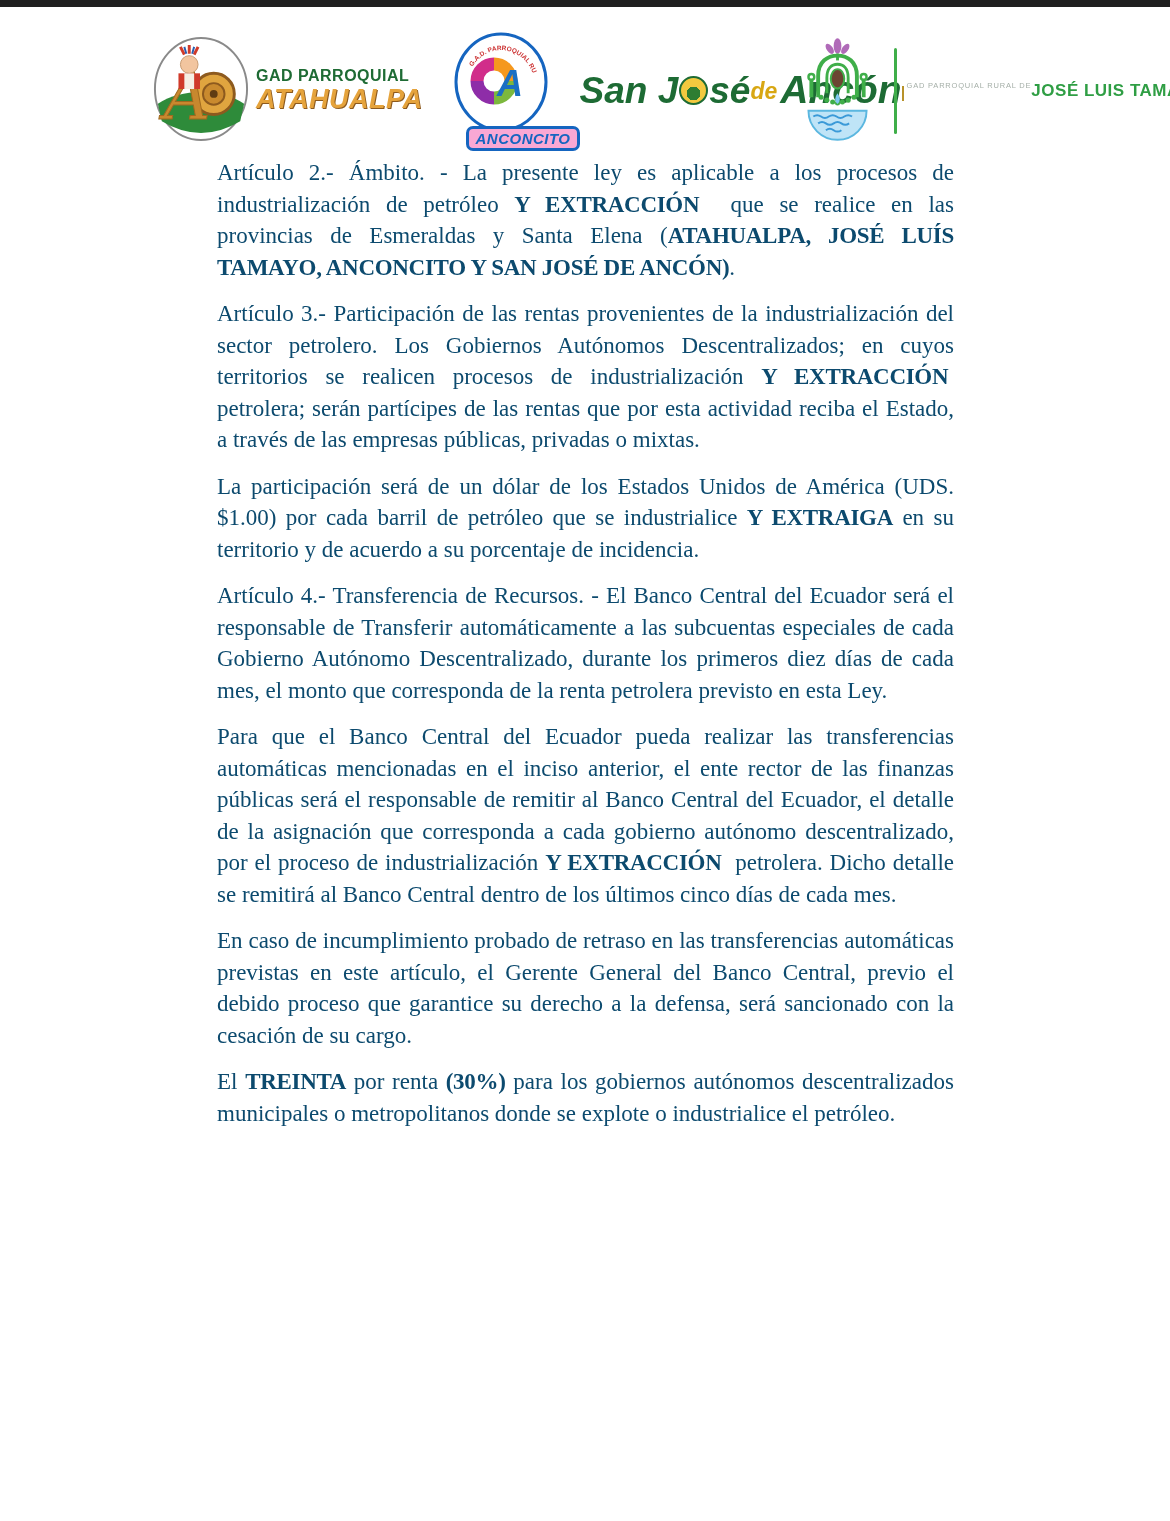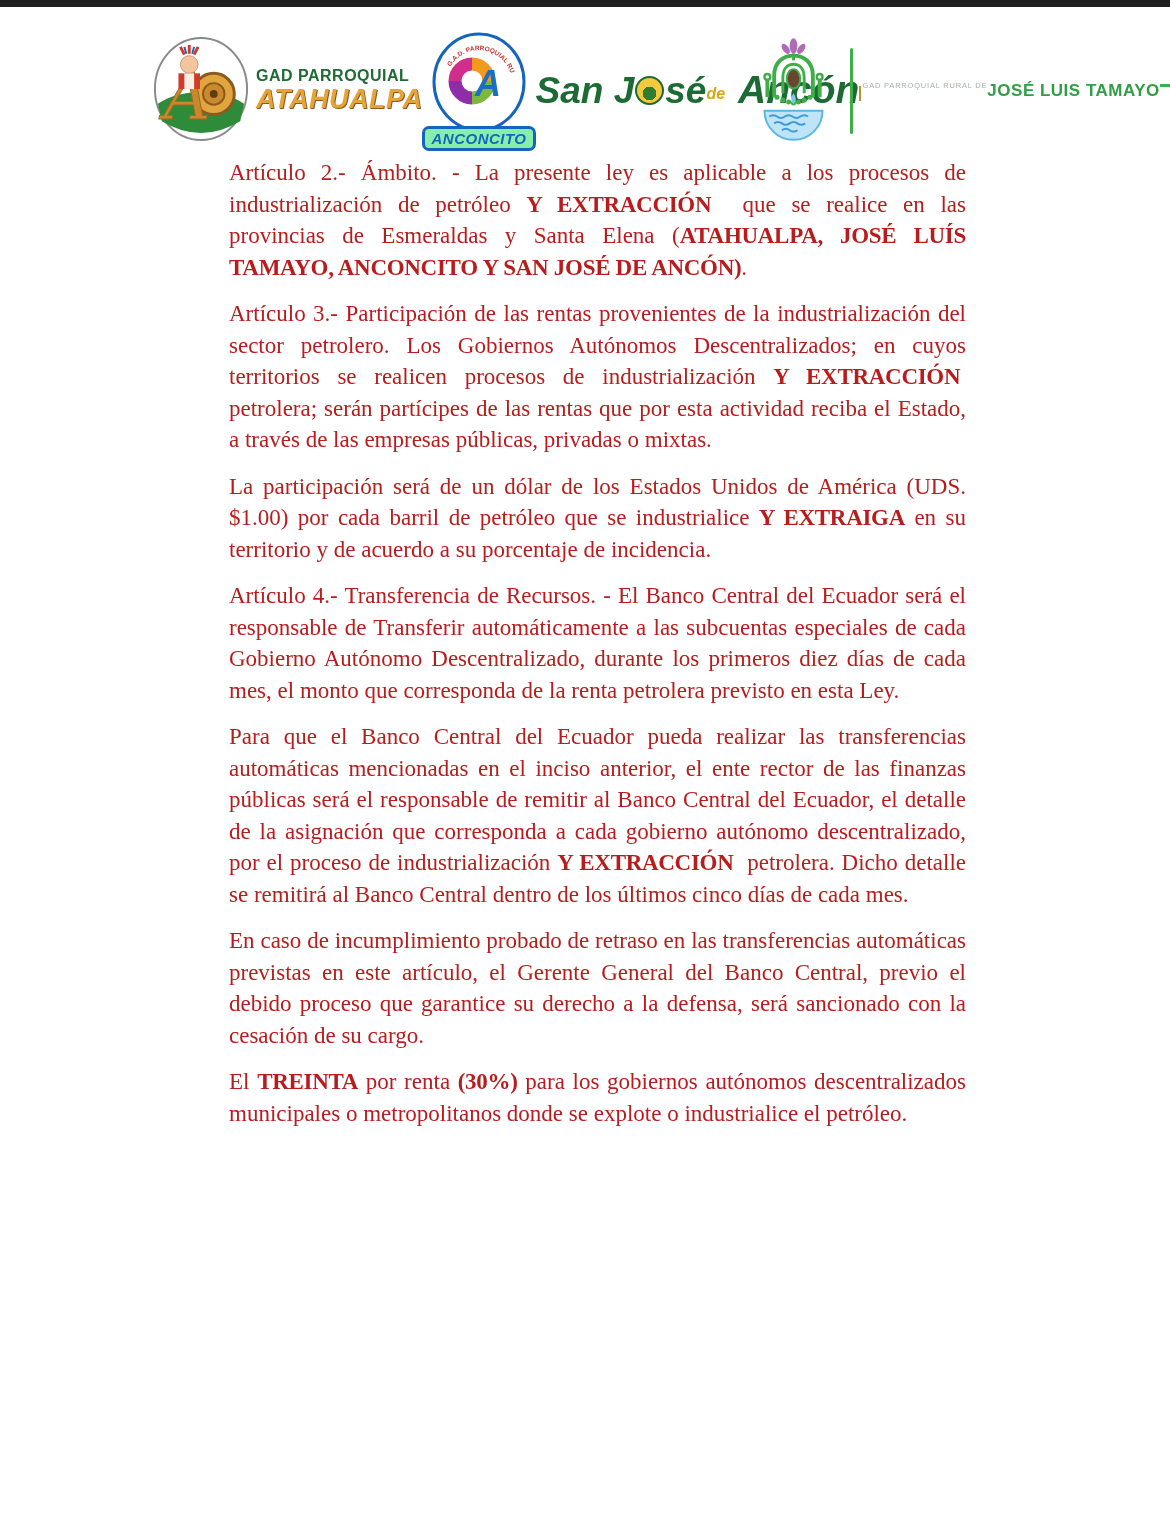--- a/index.html
+++ b/index.html
@@ -29,41 +29,41 @@
   }
   .ata-line2{
     font-family:"Liberation Sans",sans-serif;font-weight:bold;font-style:italic;
     color:var(--atahualpa_gold,#e5a33c);font-size:27px;letter-spacing:.5px;
     text-shadow:1px 1px 0 #8d5a1e;
   }
   
   .logo-anc{flex-direction:column;align-items:center;}
   .anc-banner{
     margin-top:-10px;z-index:2;
-    background:#86efac;border:3px solid var(--anconcito_blue,#1565c0);border-radius:7px;
+    background:#f9a8d4;border:3px solid var(--anconcito_blue,#1565c0);border-radius:7px;
     padding:1px 6px;
     font-family:"Liberation Sans",sans-serif;font-weight:bold;font-style:italic;
-    color:var(--anconcito_blue,#1565c0);font-size:15px;letter-spacing:.5px;white-space:nowrap;
+    color:var(--anconcito_blue,#1565c0);font-size:15px;letter-spacing:.5px;white-space:nowrap;margin-left:44px;
   }
   
   .logo-sj{flex-direction:row;align-items:center;width:212px;}
   .sj-line1,.sj-line2{
     font-family:"Liberation Sans",sans-serif;font-weight:bold;font-style:italic;
     color:var(--sanjose_green,#1d6b34);line-height:.92;white-space:nowrap;
   }
   .sj-line1{font-size:37px;display:flex;align-items:center;}
   .sj-line2{font-size:39px;display:flex;align-items:flex-end;margin-top:-2px;}
   .sj-emblem{
     display:inline-block;width:25px;height:25px;border-radius:50%;
     border:2px solid var(--sanjose_green,#1d6b34);
     background:radial-gradient(circle at 50% 62%, #2e7d32 0 34%, #f3c93f 35% 100%);
     margin:0 1px 2px 1px;
   }
   .sj-de{
-    color:var(--sanjose_gold,#d8a713);font-size:16px;margin-right:13px;
+    color:var(--sanjose_gold,#d8a713);font-size:23px;margin-right:3px;
     transform:translateY(-6px);
     text-align:right;
   }
   .sj-banner{
     margin-top:4px;width:206px;height:13px;line-height:13px;
     background:#ecc53f;border:1px solid #b8922a;
     font-family:"Liberation Sans",sans-serif;font-weight:bold;font-style:normal;
     font-size:6.5px;letter-spacing:.6px;color:var(--sanjose_green,#1d6b34);
     text-align:center;white-space:nowrap;overflow:hidden;
   }
@@ -78,22 +78,22 @@
   .jlt-name{
     font-family:"Liberation Sans",sans-serif;font-weight:bold;font-size:17px;
     color:var(--jlt_text_green,#2f9e44);letter-spacing:.5px;white-space:nowrap;
   }
   .jlt-bars{display:flex;gap:7px;margin-top:3px;}
   .jlt-bars span{display:block;width:47px;height:3px;background:var(--jlt_green,#3fae49);}
   .jlt-bars span.blue{background:var(--jlt_blue,#6ec3ec);}
   .jlt-script{width:150px;border-top:2px dotted #b9c4bd;margin:7px 0 0 6px;}
   
   .doc{
-    position:absolute;left:229px;top:157px;width:737px;
-    font-size:23px;line-height:31.5px;color:#b91c1c;
+    position:absolute;left:217px;top:157px;width:737px;
+    font-size:23px;line-height:31.5px;color:#0c4a6e;
     text-align:justify;
   }
   .para{margin:0 0 15px 0;}
   .para b{font-weight:bold;letter-spacing:-0.3px;}
 </style>
 </head>
 <body style="--atahualpa_green: #1e6b34; --atahualpa_gold: #e5a33c; --anconcito_blue: #1565c0; --anconcito_red: #cc3333; --monogram_magenta: #d12d8a; --monogram_purple: #8e2da8; --monogram_orange: #f5981e; --monogram_green: #7cb83d; --sanjose_green: #1d6b34; --sanjose_gold: #d8a713; --jlt_green: #3fae49; --jlt_text_green: #2f9e44; --jlt_blue: #6ec3ec; --jlt_gray: #a5afa8; --body_text: #141414;">
 
 <div class="scan-edge"></div>
 

